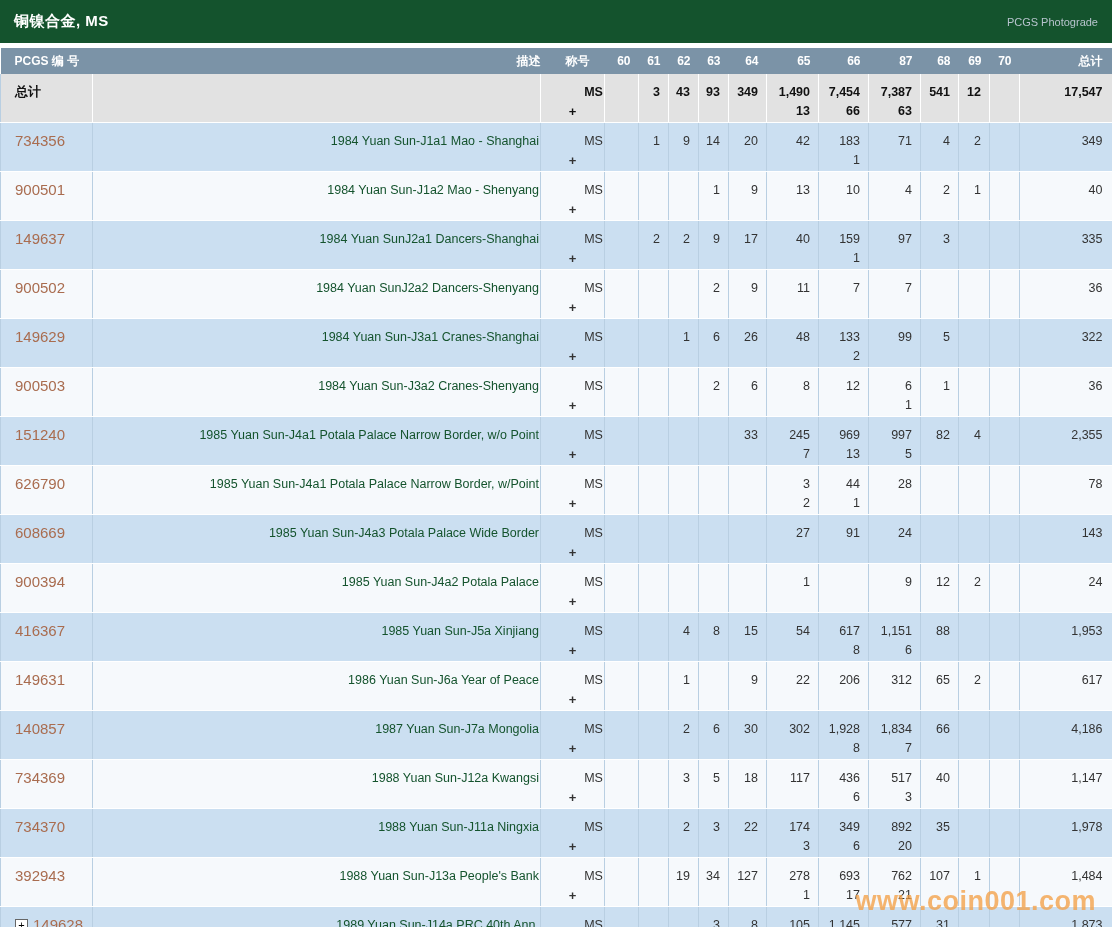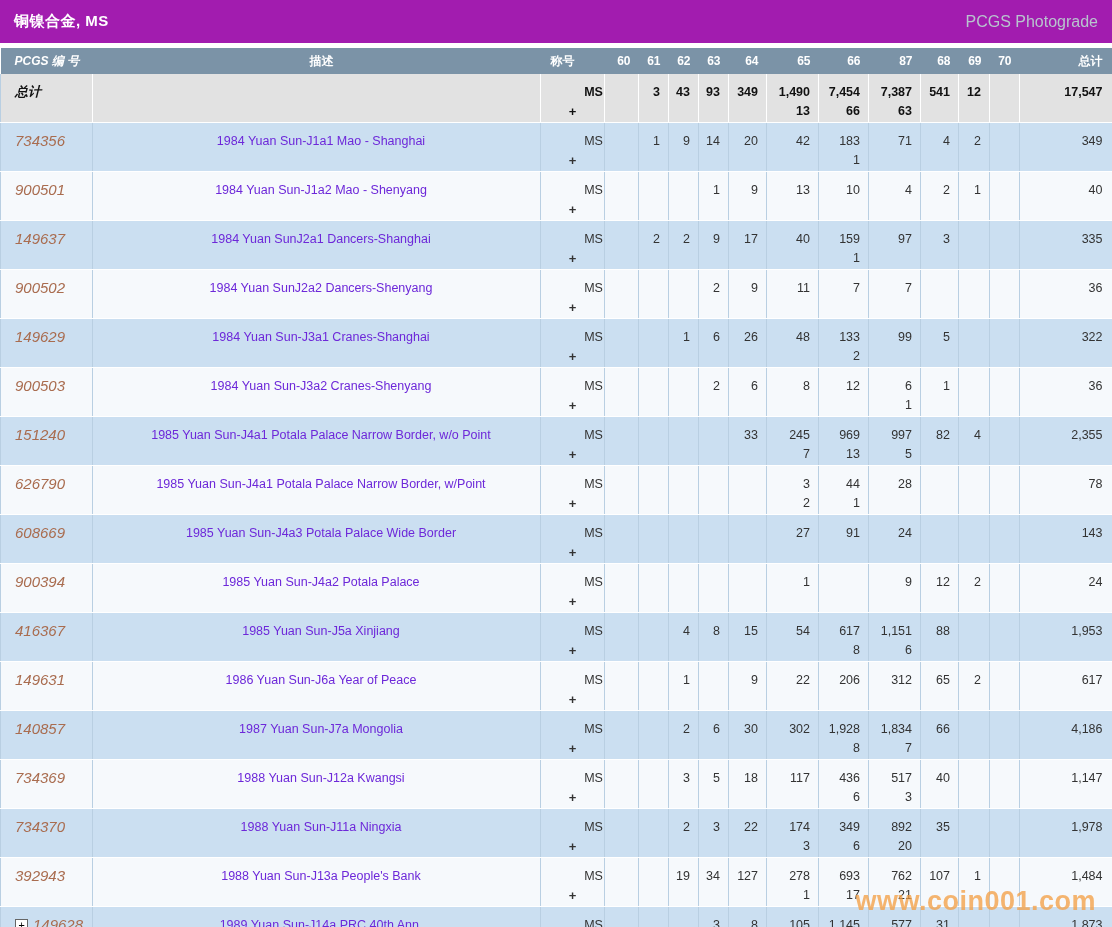--- a/index.html
+++ b/index.html
@@ -2,50 +2,50 @@
 <html><head>
 <meta charset="utf-8">
 <style>
   html,body{margin:0;padding:0;}
   body{
     width:1112px;height:927px;overflow:hidden;background:#ffffff;
     font-family:"Liberation Sans","DejaVu Sans",sans-serif;
     position:relative;
   }
   .title-bar{
-    height:43px;background:#a21caf;color:#fff;
+    height:43px;background:#14532d;color:#fff;
     display:flex;justify-content:space-between;align-items:center;
     padding:0 14px;box-sizing:border-box;margin-bottom:5px;
   }
   .title-bar .ttl{font-size:15px;font-weight:bold;letter-spacing:0.5px;}
-  .title-bar .link{font-size:16px;color:#b8c4ce;text-decoration:none;font-weight:normal;cursor:pointer;}
+  .title-bar .link{font-size:11px;color:#b8c4ce;text-decoration:none;font-weight:normal;cursor:pointer;}
   table{border-collapse:collapse;table-layout:fixed;width:1112px;}
   thead th{
     background:#7b93a7;color:#fff;font-size:12px;font-weight:bold;
     height:26px;padding:0;vertical-align:middle;
   }
-  th.c-pcgs,td.c-pcgs{text-align:left;padding-left:14px;box-sizing:border-box;font-style:italic;}
-  th.c-desc,td.c-desc{text-align:center;padding-left:10px;box-sizing:border-box;}
+  th.c-pcgs,td.c-pcgs{text-align:left;padding-left:14px;box-sizing:border-box;}
+  th.c-desc,td.c-desc{text-align:right;padding-left:10px;box-sizing:border-box;}
   th.c-desig,td.c-desig{text-align:center;box-sizing:border-box;}
-  th.c-desig{text-align:left;padding-left:10px;}
+  th.c-desig{text-align:center;padding-left:10px;}
   .num{text-align:right;padding-right:8px;box-sizing:border-box;}
   th.c-total,td.c-total{text-align:right;padding-right:10px;box-sizing:border-box;}
   tbody td{
     vertical-align:top;padding-top:8px;font-size:12.5px;color:#333;
     border-right:1px solid #b9cfe2;border-bottom:1px solid #ffffff;
     box-sizing:border-box;line-height:20px;
   }
   tbody td:first-child{border-left:1px solid #b9cfe2;}
   tbody td:last-child{border-right:none;}
   tr.totals td{background:#e2e2e2;font-weight:bold;color:#111;height:45px;border-right-color:#ffffff;}
   tr.odd td{background:#cbdff1;height:47.5px;}
   tr.even td{background:#f6f9fc;height:47.5px;}
   .pcgs-num{color:#a96c4f;font-size:15px;cursor:pointer;}
   .tot-label{color:#111;font-size:13px;}
-  .desc-text{color:#6d28d9;}
+  .desc-text{color:#14532d;}
   .ms-line{line-height:20px;padding-left:42px;}
   .plus-line{line-height:19px;font-weight:bold;font-size:13px;}
   .main-count{line-height:20px;}
   .plus-count{line-height:18px;}
   .expand-icon{
     display:inline-block;width:11px;height:11px;line-height:10px;
     border:1px solid #666;background:#fff;color:#000;font-size:11px;
     text-align:center;margin-right:5px;vertical-align:1px;cursor:pointer;
     padding:0;box-sizing:content-box;
   }

